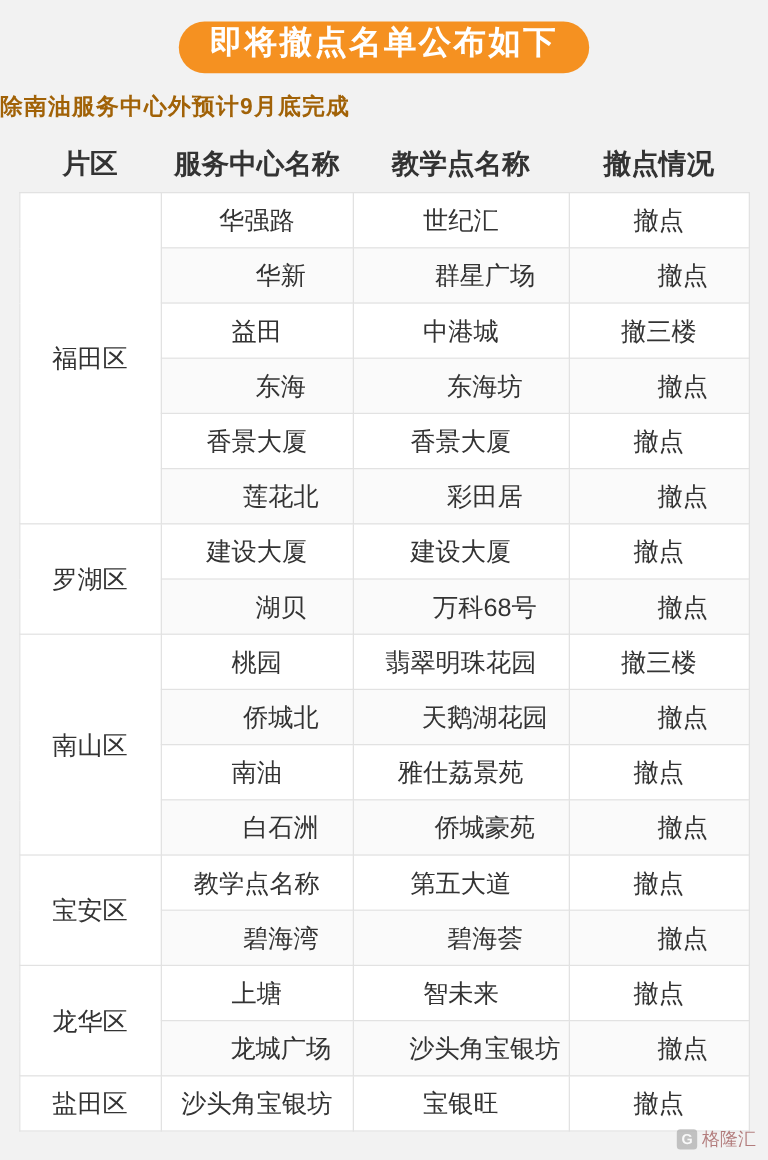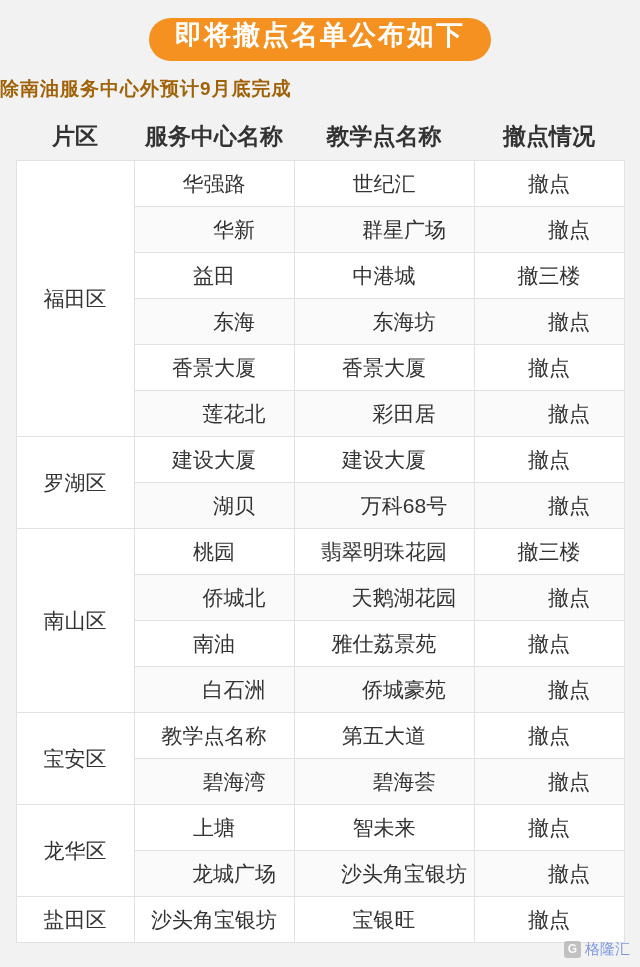--- a/index.html
+++ b/index.html
@@ -99,21 +99,21 @@
     height: 17px;
     background: #9a9a9a;
     color: #ffffff;
     font-size: 12px;
     line-height: 17px;
     text-align: center;
     border-radius: 3px;
     font-weight: bold;
   }
   .wm-text {
-    color: #1d4ed8;
+    color: #7f1d1d;
     font-size: 15px;
   }
 </style>
 </head>
 <body>
 
 <div class="page">
 
   <div class="title-wrap">
     <div class="title-badge">即将撤点名单公布如下</div>

